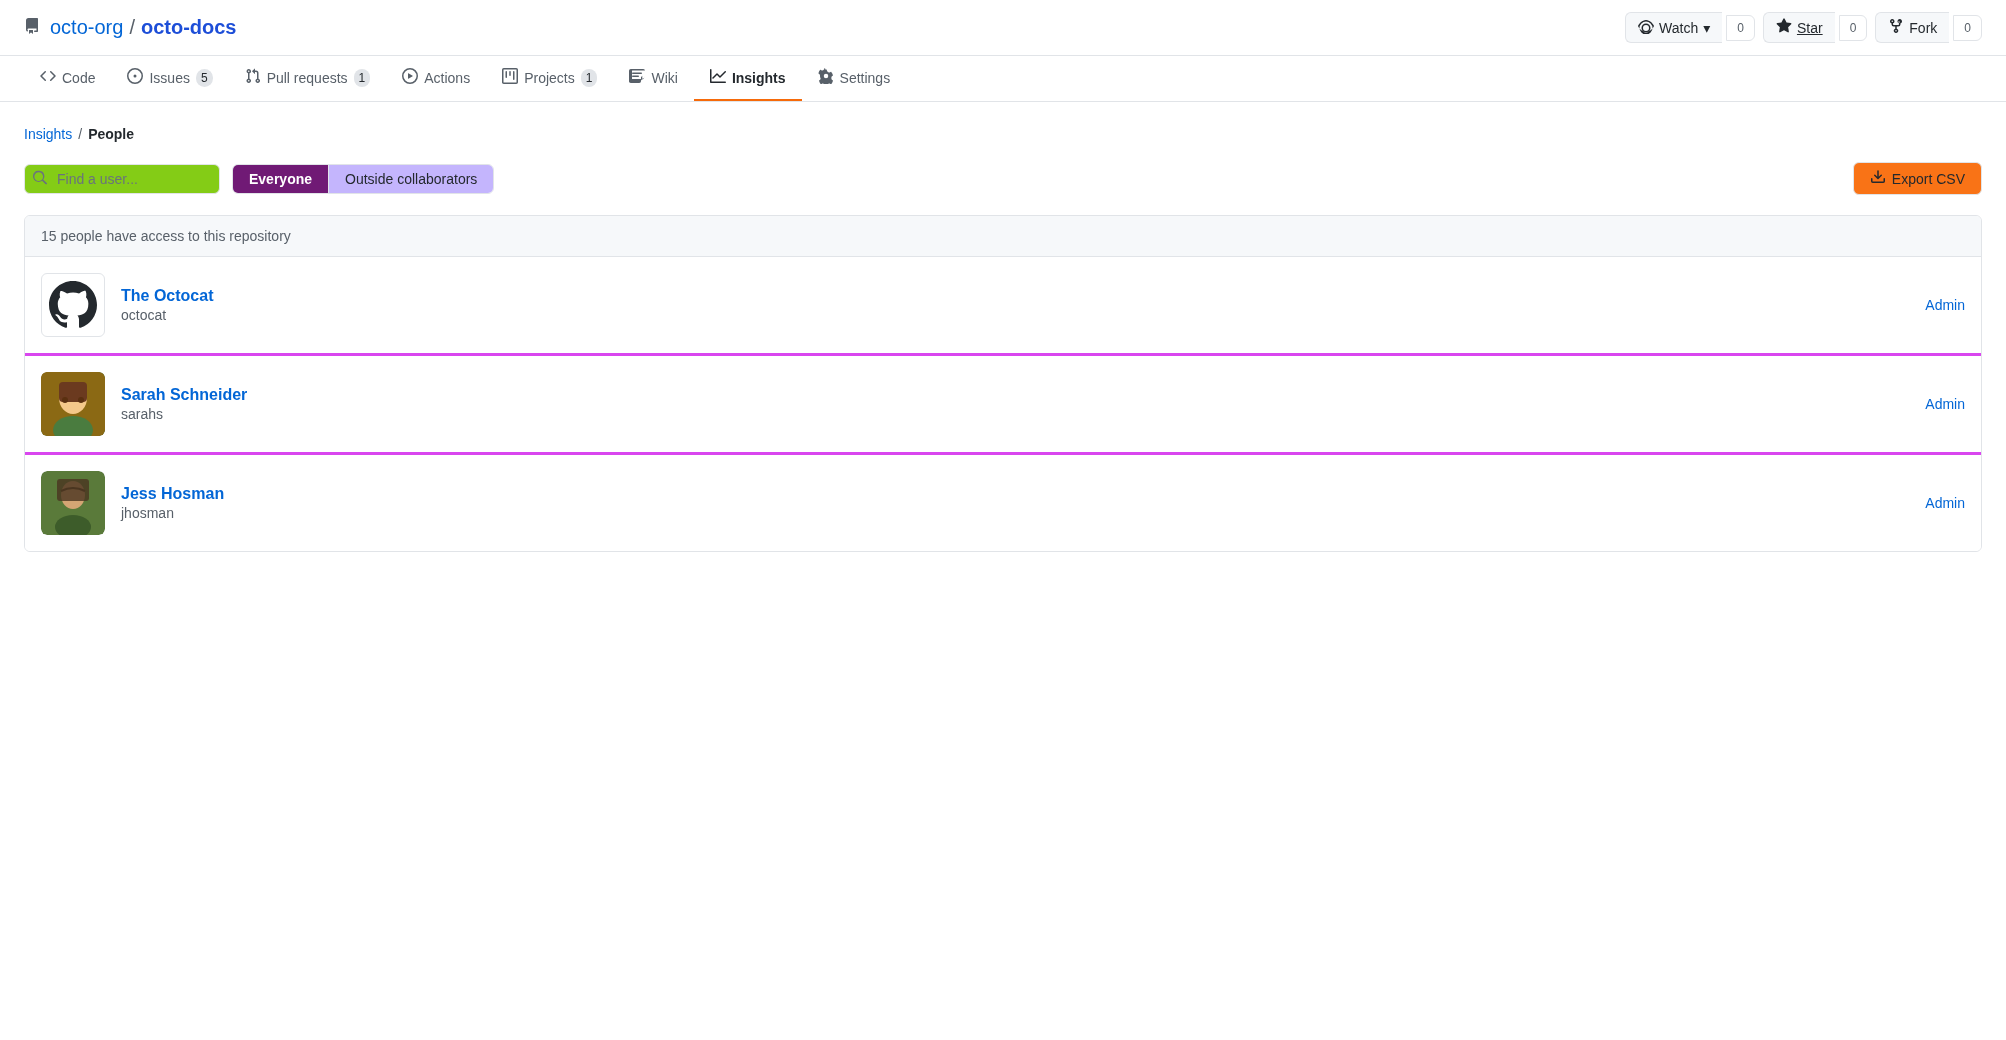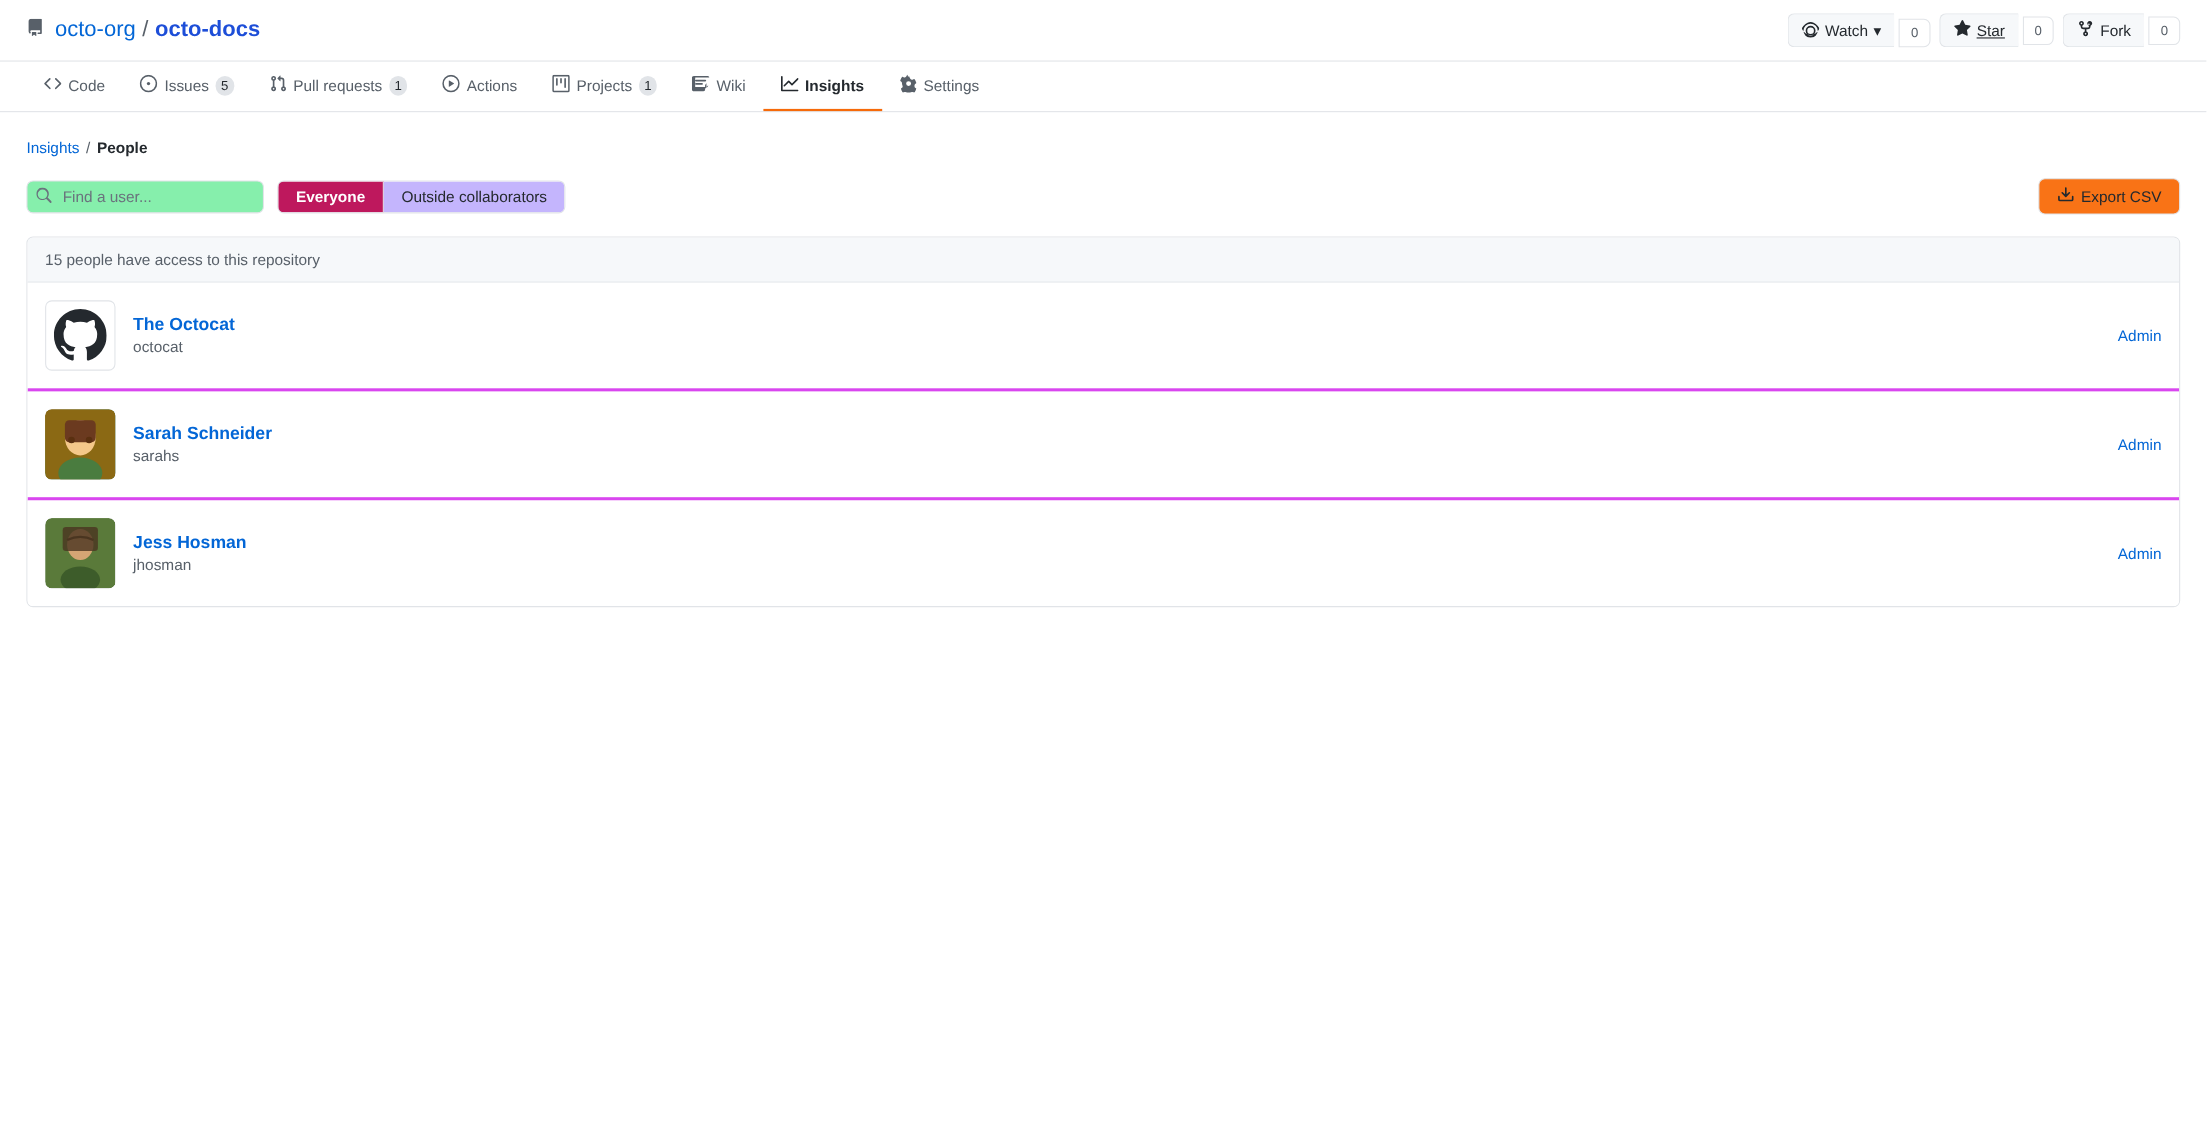--- a/index.html
+++ b/index.html
@@ -100,22 +100,22 @@
     .search-input-wrap {
       position: relative;
       margin-right: 12px;
     }
     .search-input-wrap input {
       padding: 6px 12px 6px 32px;
       border: 1px solid #e1e4e8;
       border-radius: 6px;
       font-size: 14px;
       color: #24292e;
-      background: #86efac;
-      width: 216px;
+      background: #84cc16;
+      width: 196px;
     }
     .search-input-wrap input::placeholder { color: #6a737d; }
     .search-icon {
       position: absolute;
       left: 9px;
       top: 50%;
       transform: translateY(-50%);
       color: #6a737d;
       pointer-events: none;
     }
@@ -124,21 +124,21 @@
     .filter-toggle-btn {
       padding: 6px 16px;
       font-size: 14px;
       cursor: pointer;
       background: #c4b5fd;
       color: #24292e;
       border: none;
       border-right: 1px solid #e1e4e8;
     }
     .filter-toggle-btn:last-child { border-right: none; }
-    .filter-toggle-btn.active { background: #be185d; color: #fff; font-weight: 600; }
+    .filter-toggle-btn.active { background: #701a75; color: #fff; font-weight: 600; }
 
     .export-btn {
       display: flex; align-items: center; gap: 6px;
       padding: 6px 16px;
       border: 1px solid #e1e4e8;
       border-radius: 6px;
       background: #f97316;
       font-size: 14px;
       cursor: pointer;
       color: #24292e;
@@ -205,21 +205,21 @@
           <path d="M2 2.5A2.5 2.5 0 014.5 0h8.75a.75.75 0 01.75.75v12.5a.75.75 0 01-.75.75h-2.5a.75.75 0 110-1.5h1.75v-2h-8a1 1 0 00-.714 1.7.75.75 0 01-1.072 1.05A2.495 2.495 0 012 11.5v-9zm10.5-1V9h-8c-.356 0-.694.074-1 .208V2.5a1 1 0 011-1h8zM5 12.25v3.25a.25.25 0 00.4.2l1.45-1.087a.25.25 0 01.3 0L8.6 15.7a.25.25 0 00.4-.2v-3.25a.25.25 0 00-.25-.25h-3.5a.25.25 0 00-.25.25z"></path>
         </svg>
     </span>
     <a class="org-name">octo-org</a>
     <span class="separator">/</span>
     <a class="repo-name">octo-docs</a>
   </div>
 
   <div class="btn-group">
 
-    <div style="display:flex;align-items:flex-end;gap:0;">
+    <div style="display:flex;align-items:center;gap:0;">
       <button class="action-btn" style="border-radius:6px 0 0 6px;border-right:none;">
         <span>
           <svg width="16" height="16" viewBox="0 0 16 16" fill="currentColor">
               <path d="M8 2c1.981 0 3.671.992 4.933 2.078 1.27 1.091 2.187 2.345 2.637 3.023a1.62 1.62 0 010 1.798c-.45.678-1.367 1.932-2.637 3.023C11.67 13.008 9.981 14 8 14c-1.981 0-3.671-.992-4.933-2.078C1.797 10.83.88 9.576.43 8.898a1.62 1.62 0 010-1.798c.45-.677 1.367-1.931 2.637-3.022C4.33 2.992 6.019 2 8 2zm0 1.5a6.5 6.5 0 100 13 6.5 6.5 0 000-13zm0 2a4.5 4.5 0 110 9 4.5 4.5 0 010-9zm0 1.5a3 3 0 100 6 3 3 0 000-6z"></path>
             </svg>
         </span>
         <span>Watch</span>
         <span>▾</span>
       </button>
       <span class="count-inline" style="border-radius:0 6px 6px 0;border-left:none;padding:5px 10px;border:1px solid #e1e4e8;font-size:12px;">0</span>

